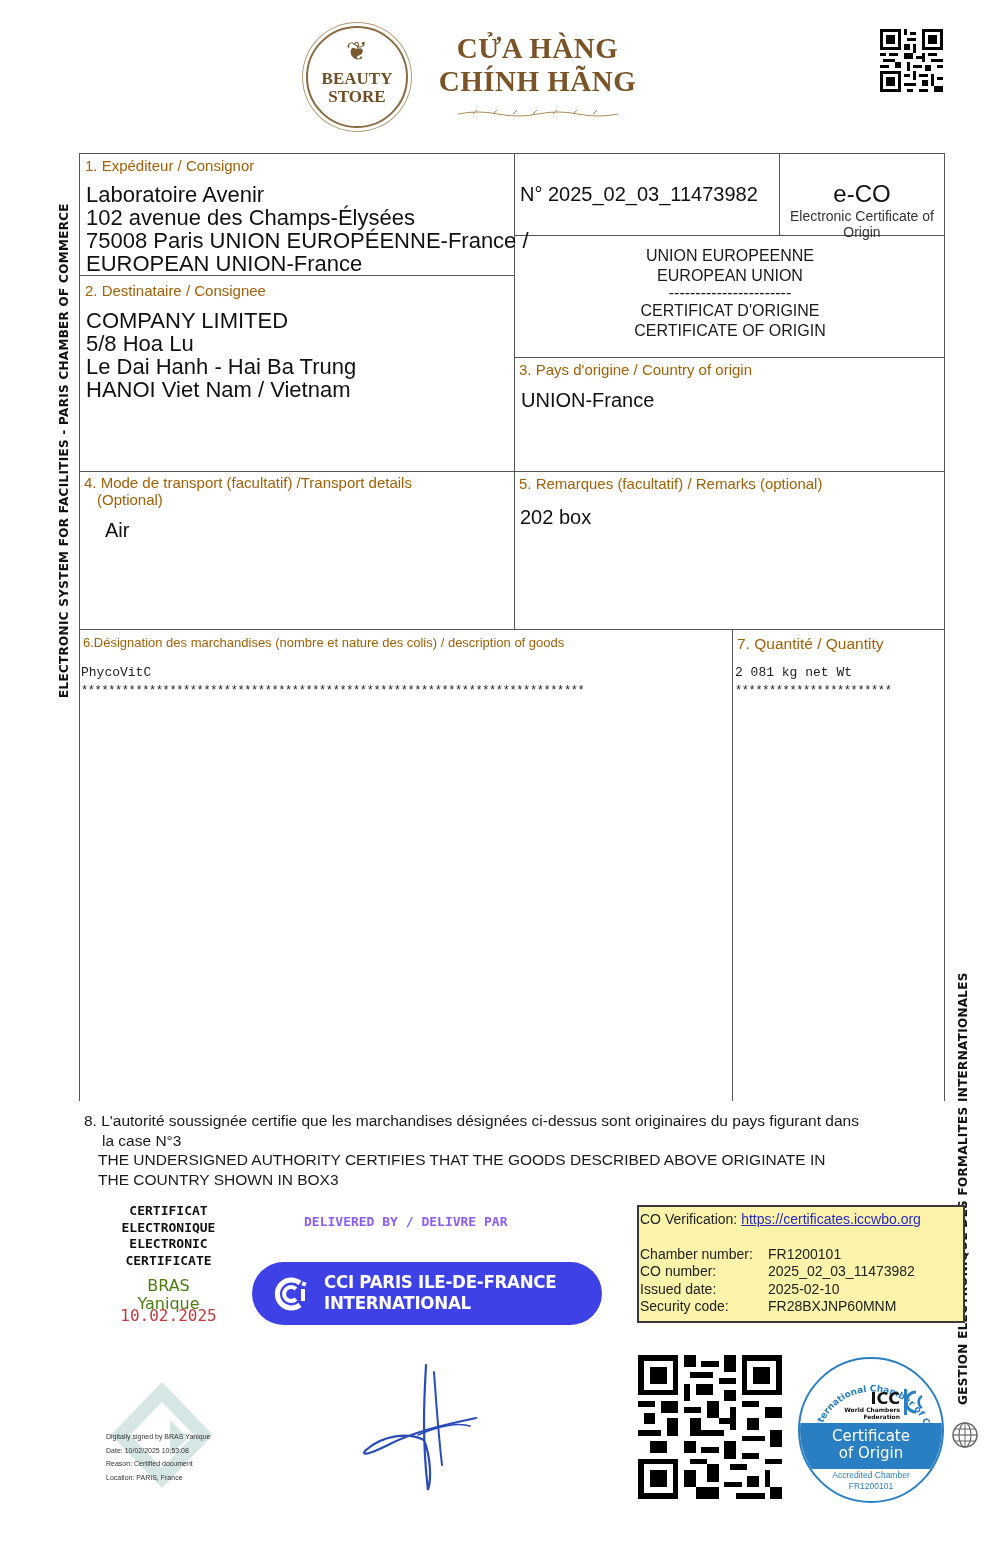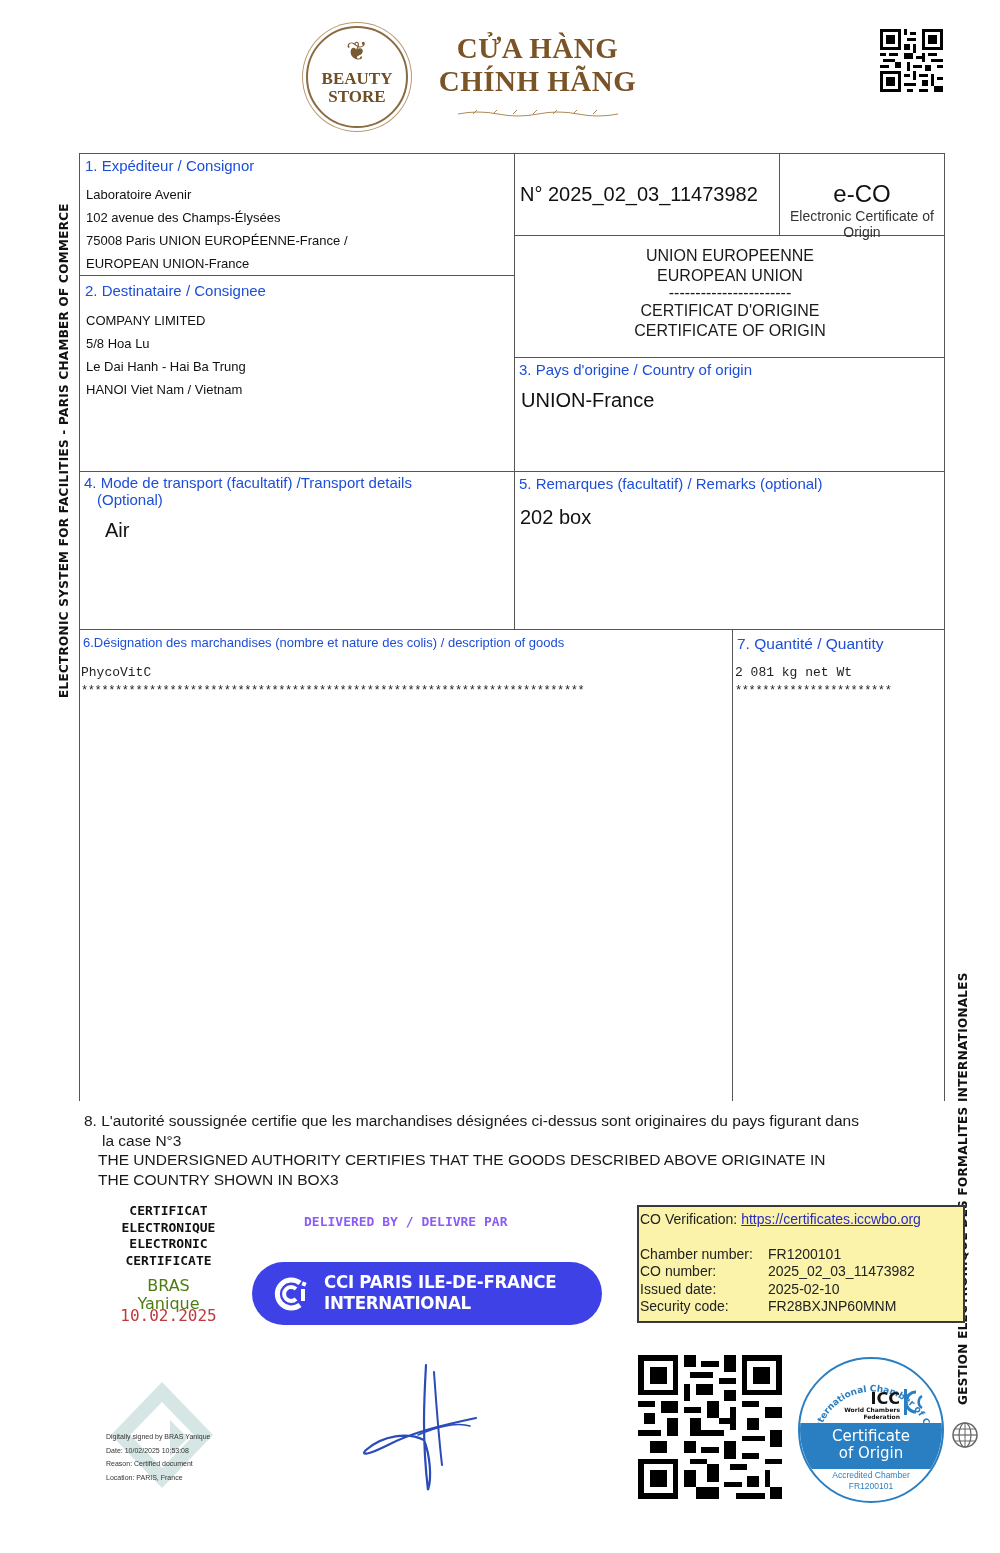--- a/index.html
+++ b/index.html
@@ -22,22 +22,22 @@
   
   .side-left { left: 57px; top: 698px; transform-origin: left top; transform: rotate(-90deg);
     font-family: "DejaVu Sans", sans-serif; font-weight: bold; font-size: 12px; letter-spacing: 0.3px; white-space: nowrap; color: #111; }
   .side-right { left: 956px; top: 1405px; transform-origin: left top; transform: rotate(-90deg);
     font-family: "DejaVu Sans", sans-serif; font-weight: bold; font-size: 12px; letter-spacing: 0.3px; white-space: nowrap; color: #111; }
 
   
   .line-h { position: absolute; height: 1px; background: #555; }
   .line-v { position: absolute; width: 1px; background: #555; }
 
-  .lbl { position: absolute; font-size: 15px; color: #1d4ed8; white-space: nowrap; }
-  .val { position: absolute; font-size: 13px; line-height: 23px; color: #111; }
+  .lbl { position: absolute; font-size: 15px; color: #a16207; white-space: nowrap; }
+  .val { position: absolute; font-size: 22px; line-height: 23px; color: #111; }
   .mono { font-family: "Liberation Mono", monospace; font-size: 13px; line-height: 16px; color: #222; white-space: pre; }
 
   .center-block { position: absolute; left: 515px; width: 430px; text-align: center; font-size: 16px; line-height: 19.5px; color: #1a1a1a; }
 
   .cert-text { left: 84px; top: 1111px; width: 860px; font-size: 15.5px; line-height: 19.5px; color: #1a1a1a; }
 
   .stamp-head { left: 96px; top: 1203px; width: 145px; text-align: center; font-family: "DejaVu Sans Mono", monospace; font-weight: bold;
     font-size: 13px; line-height: 16.5px; color: #111; }
   .stamp-name { left: 96px; top: 1277px; width: 145px; text-align: center; font-family: "DejaVu Sans", sans-serif; font-size: 16px; line-height: 18px; color: #4d7c0f; }
   .stamp-date { left: 96px; top: 1306px; width: 145px; text-align: center; font-family: "DejaVu Sans Mono", monospace; font-size: 16px; color: #c0393b; }

